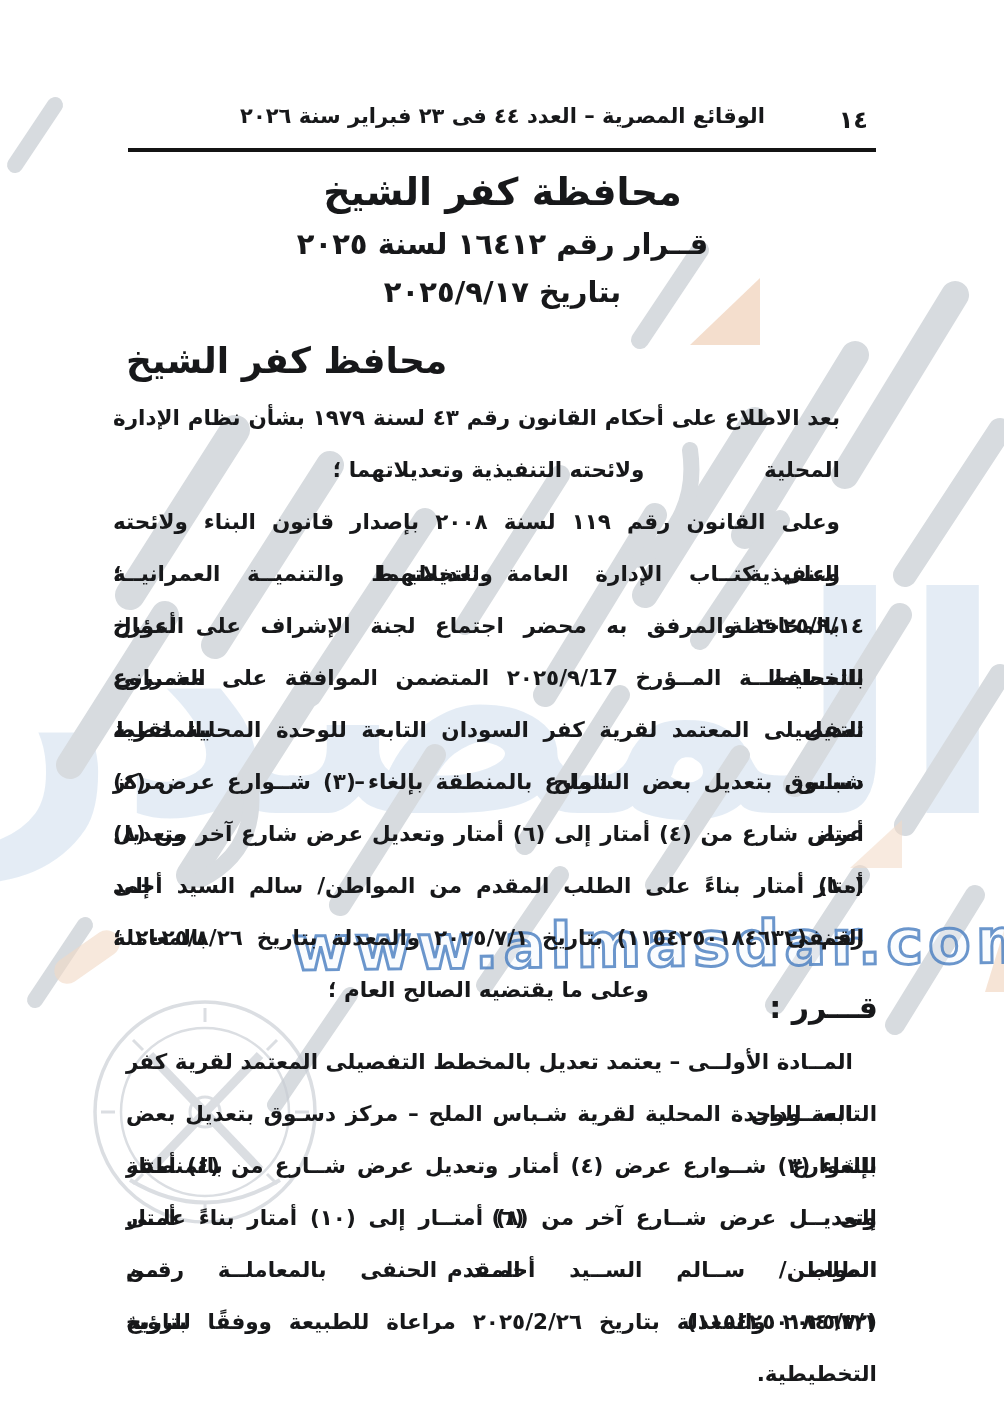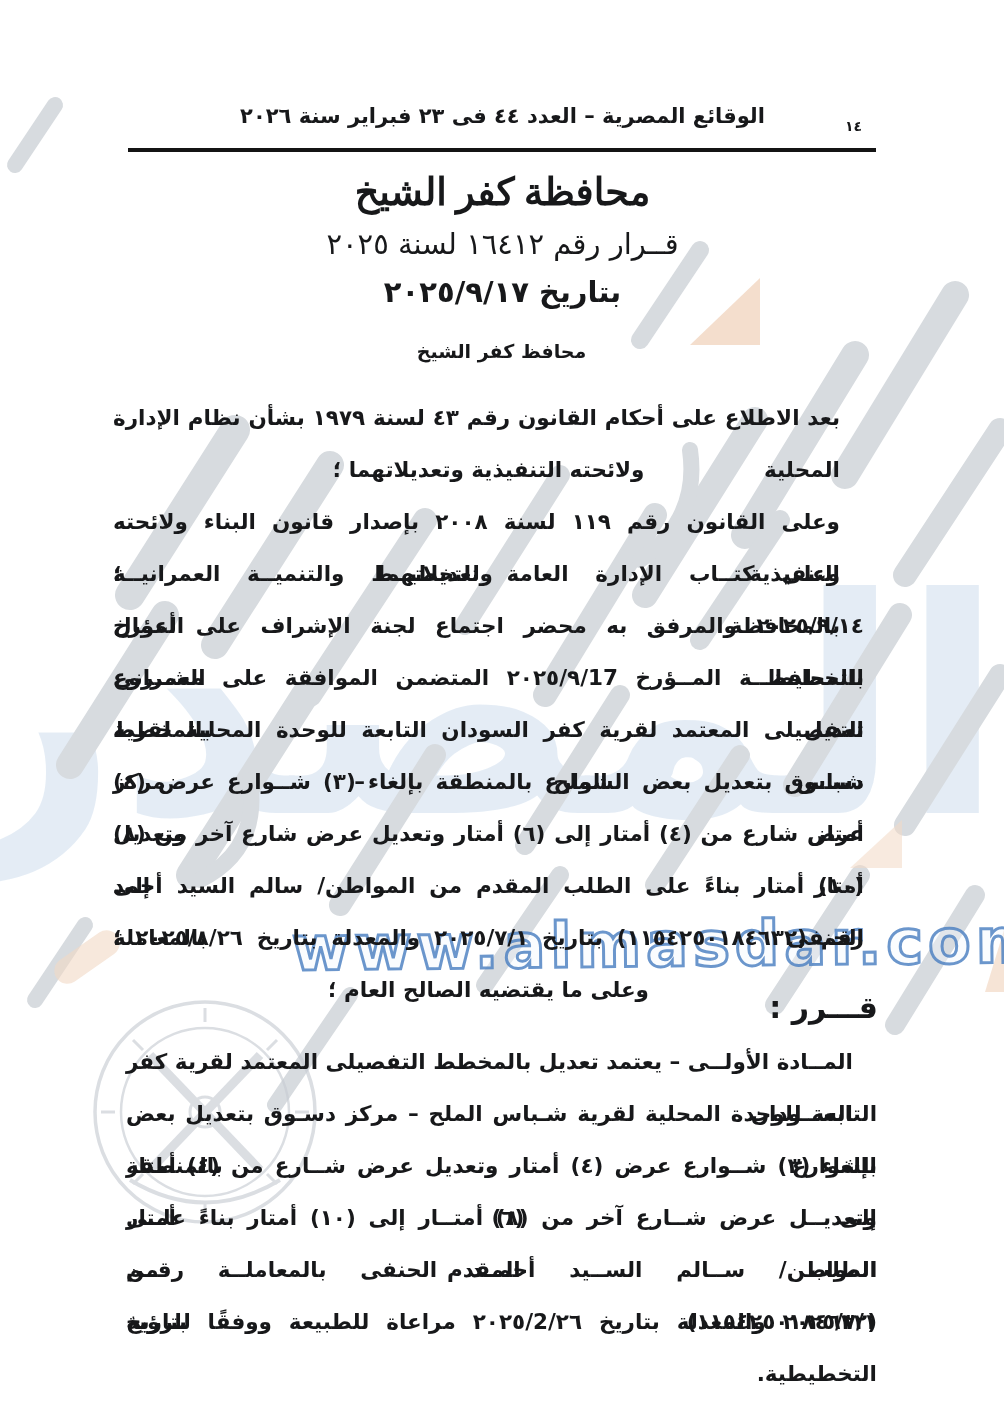--- a/index.html
+++ b/index.html
@@ -34,34 +34,34 @@
   .wm-svg{position:absolute;top:0;left:0;}
   
   .content{position:absolute;inset:0;z-index:1;}
   .hdr{position:absolute;top:104px;left:127px;width:751px;height:44px;}
   .hdr-title{
     position:absolute;top:0;left:0;right:0;
     text-align:center;
     font-size:21px;font-weight:bold;
   }
   .hdr-page{
-    position:absolute;top:2px;right:16px;
-    font-size:14px;font-weight:bold;margin-top:12px;
+    position:absolute;top:2px;right:10px;
+    font-size:24px;font-weight:bold;
   }
   .hdr-rule{
     position:absolute;top:148px;left:128px;width:748px;height:0;
     border-top:4px solid #141414;
   }
   .title-block{position:absolute;top:170px;left:127px;width:751px;text-align:center;}
-  .t-gov{font-size:38px;font-weight:bold;margin:0 0 13px 0;font-family:Liberation Serif, serif;}
-  .t-num{font-size:29px;font-weight:normal;margin:0 0 14px 0;text-align:center;}
+  .t-gov{font-size:38px;font-weight:bold;margin:0 0 13px 0;}
+  .t-num{font-size:29px;font-weight:bold;margin:0 0 14px 0;text-align:center;}
   .t-date{font-size:29px;font-weight:bold;margin:0;}
   .issuer{
     position:absolute;top:340px;right:127px;width:751px;
-    font-size:19px;font-weight:bold;text-align:center;
+    font-size:36px;font-weight:bold;text-align:left;
   }
   .body-block{
     position:absolute;top:392px;right:140px;width:751px;
     font-size:21.5px;font-weight:bold;
   }
   .line{height:52px;line-height:52px;text-align:justify;text-align-last:justify;}
   .line.center{text-align:center;text-align-last:center;}
   .line.indent{padding-right:24px;}
   .decide{
     position:absolute;top:990px;left:127px;width:751px;

